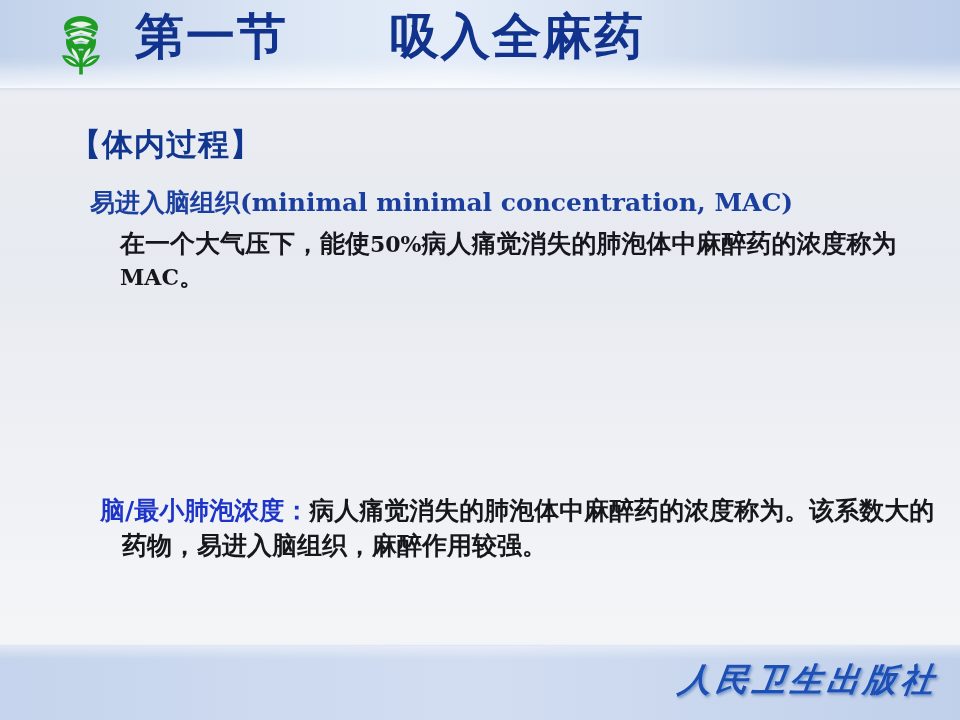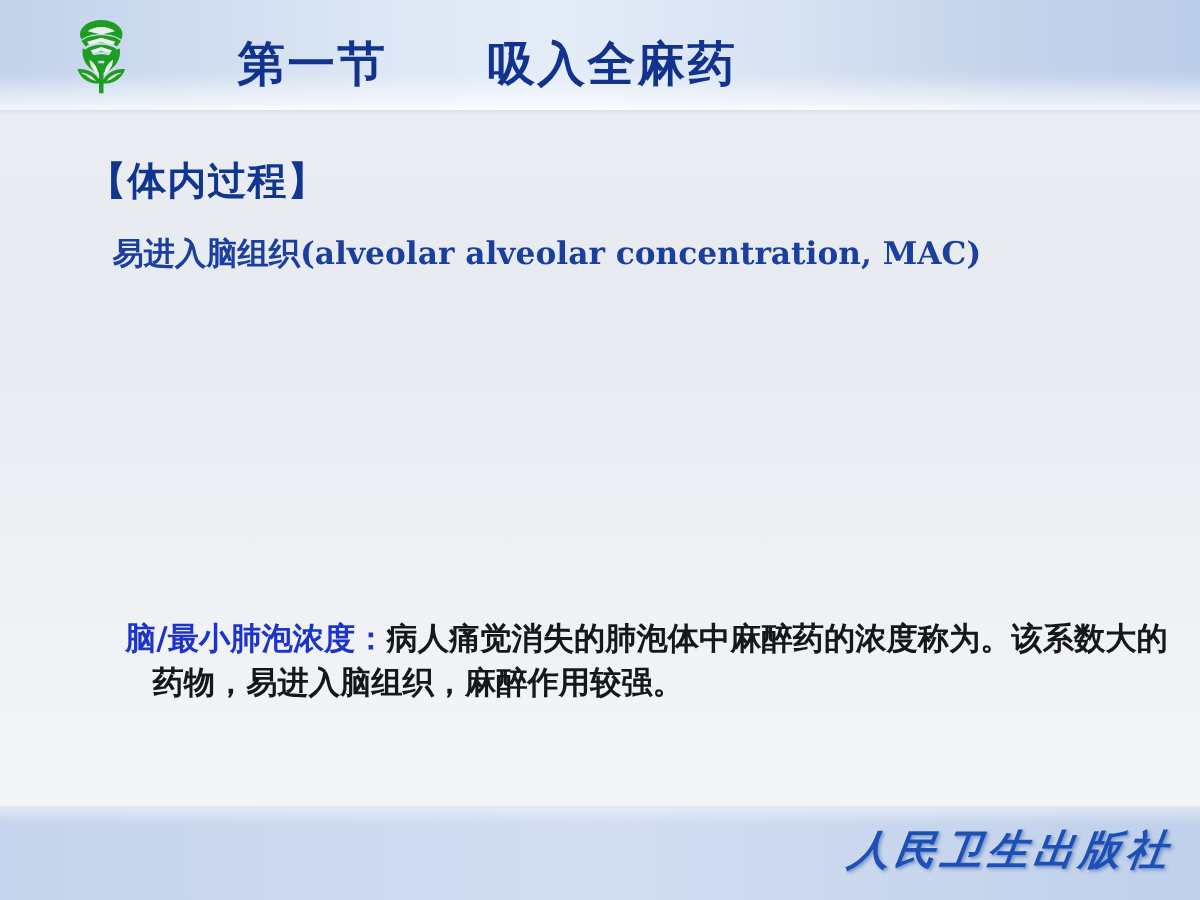--- a/index.html
+++ b/index.html
@@ -40,27 +40,27 @@
     width: 960px; height: 4px;
     background: linear-gradient(to bottom, rgba(214,223,238,0.95), rgba(236,238,242,0));
   }
   .logo {
     position: absolute;
     left: 45px; top: 14px;
     width: 72px; height: 62px;
   }
   .title {
     position: absolute;
-    left: 0; top: 26px;
+    left: 0; top: 4px;
     width: 960px;
     text-align: center;
     padding-right: 180px;
     box-sizing: border-box;
     font-family: "DejaVu Sans", "Liberation Sans", sans-serif;
-    font-size: 38px;
+    font-size: 49px;
     font-weight: 700;
     letter-spacing: 2px;
     color: #11338d;
     white-space: pre;
   }
   
   .content {
     position: absolute;
     left: 0; top: 96px;
     width: 844px;
@@ -201,23 +201,26 @@
     </svg>
   </div>
 
   <div class="title">第一节　　吸入全麻药</div>
 
   <div class="content">
 
     <div class="section-title">【体内过程】</div>
 
     <div class="mac-head">
-      <span class="cn">易进入脑组织</span><span>(alveolar alveolar concentration, MAC)</span>
+      <span class="cn">易进入脑组织</span><span>(minimal minimal concentration, MAC)</span>
     </div>
 
+    <div class="para-mac">
+      <span>在一个大气压下，能使</span><span class="lat">50%</span><span>病人痛觉消失的肺泡体中麻醉药的浓度称为</span><span class="lat">MAC</span><span>。</span>
+    </div>
 
 
 
     <div class="para-block" id="block-brain">
       <span class="key">脑/最小肺泡浓度</span><span class="key">：</span><span>病人痛觉消失的肺泡体中麻醉药的浓度称为。该系数大的药物，易进入脑组织，麻醉作用较强。</span>
     </div>
 
   </div>
 
   <div class="footer-topline"></div>

